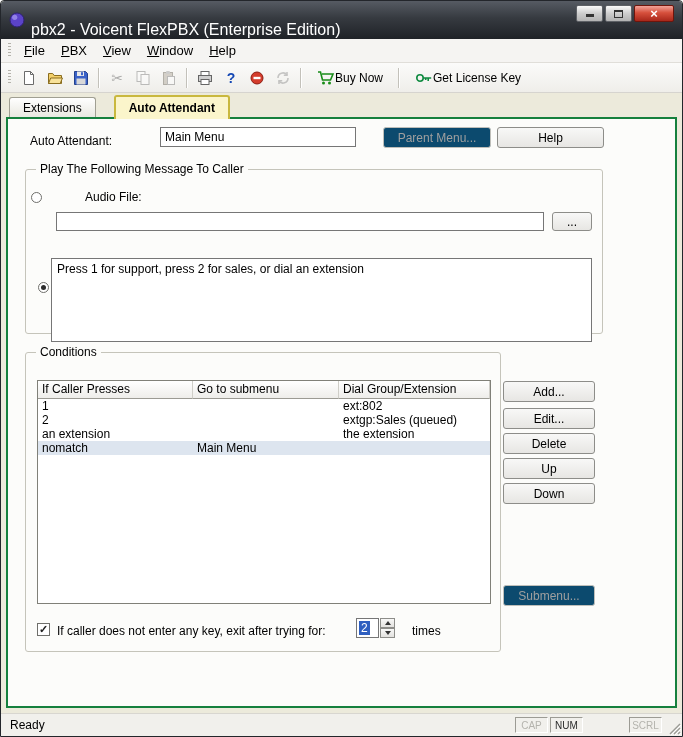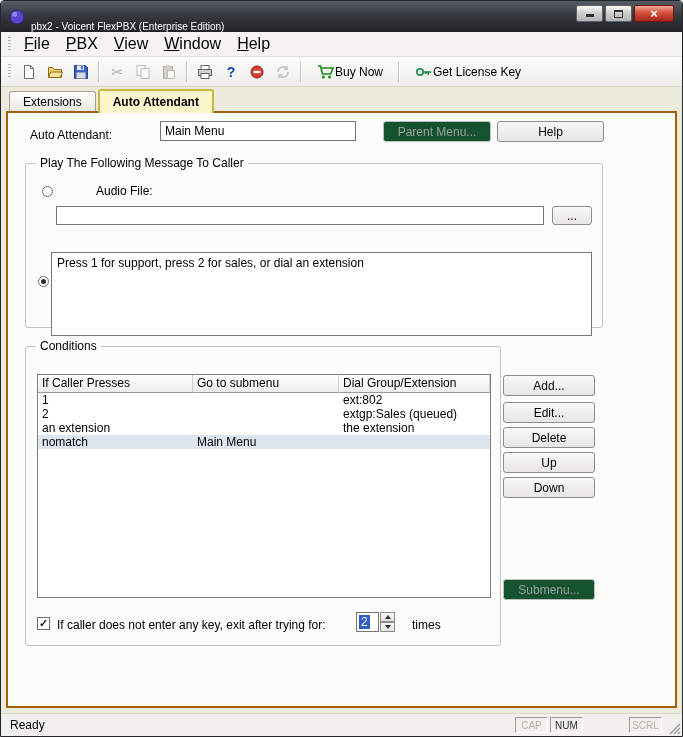--- a/index.html
+++ b/index.html
@@ -6,89 +6,89 @@
   html,body { width: 683px; height: 737px; }
   body { font-family: "Liberation Sans", sans-serif; font-size: 12px; color: #000; background: #fff; }
 
   .window { width: 683px; height: 737px; border: 1px solid #23262b; border-radius: 4px 4px 0 0;
             display: flex; flex-direction: column; background: #eceadb; overflow: hidden; }
 
   
   .titlebar { flex: 0 0 26px; display: flex; align-items: center; gap: 6px; padding: 0 8px;
               background: linear-gradient(#565b63, #363a40 45%, #1f2227); color: #fff;
               border-radius: 3px 3px 0 0; }
-  .title-text { font-size: 10px; white-space: nowrap; margin-top: 20px; }
+  .title-text { font-size: 16px; white-space: nowrap; margin-top: 20px; }
   .caption-buttons { margin-left: auto; display: flex; gap: 2px; align-self: flex-start; margin-top: 4px; }
   .cap-btn { width: 27px; height: 17px; border: 1px solid #5e6166; border-radius: 2px;
              background: linear-gradient(#fafafa, #cdcdcd 50%, #b3b3b3);
              display: flex; align-items: center; justify-content: center; }
   .glyph-min { width: 8px; height: 3px; background: #333; align-self: flex-end; margin-bottom: 4px; }
   .glyph-max { width: 9px; height: 8px; border: 1px solid #333; border-top-width: 2px; }
   .cap-btn.close { width: 40px; border-color: #6e150c;
                    background: linear-gradient(#f2a399, #d6503c 45%, #a8271a); }
   .glyph-close { color: #fff; font-weight: bold; font-size: 13px; line-height: 1; }
 
   
   .menubar { flex: 0 0 24px; background: #f5f4f2; border-bottom: 1px solid #e0ded9;
              display: flex; align-items: center; padding: 0 2px; }
   .grip { width: 3px; height: 15px; margin: 0 5px;
           background: repeating-linear-gradient(to bottom, #b4b2aa 0 1px, transparent 1px 3px); }
-  .menu-item { display: inline-block; padding: 3px 8px; font-size: 16px; }
+  .menu-item { display: inline-block; padding: 3px 8px; font-size: 13px; }
   .menu-item::first-letter { text-decoration: underline; }
 
   
   .toolbar { flex: 0 0 30px; background: linear-gradient(#fbfbfa, #efeeea);
              border-bottom: 1px solid #d6d4cf; display: flex; align-items: center; padding: 0 2px; }
   .tool { width: 26px; height: 24px; display: flex; align-items: center; justify-content: center;
           border: 1px solid transparent; border-radius: 2px; }
   .tool.disabled { opacity: .45; filter: grayscale(.8); }
   .tool-sep { width: 2px; height: 20px; margin: 0 4px;
               border-left: 1px solid #c3c1ba; border-right: 1px solid #fff; }
   .tool-text { display: flex; align-items: center; height: 24px; padding: 0 11px;
                font-size: 12px; border-radius: 2px; }
   .cut-glyph { font-size: 14px; color: #555; line-height: 1; }
   .help-glyph { font-size: 14px; font-weight: bold; color: #1346b4; line-height: 1; }
   .icon-wrap { display: flex; align-items: center; justify-content: center; }
 
   
   .app-body { flex: 1; display: flex; flex-direction: column; padding: 0 5px; background: #eceadb; }
-  .tabstrip { flex: 0 0 24px; display: flex; align-items: flex-end; gap: 2px; padding-left: 3px; }
+  .tabstrip { flex: 0 0 24px; display: flex; align-items: flex-end; gap: 18px; padding-left: 3px; }
   .tab { height: 20px; padding: 0 13px; display: flex; align-items: center; font-size: 12px;
          background: linear-gradient(#ffffff, #e9e8e0); border: 1px solid #a09f92; border-bottom: none;
          border-radius: 3px 3px 0 0; }
   .tab.active { height: 24px; background: #fbf5cb; border: 2px solid #c9b83e; border-bottom: none;
                 font-weight: bold; margin-bottom: -2px; z-index: 2; position: relative; }
-  .content-frame { flex: 1; border: 2px solid #a16207; background: #fcfcfa; position: relative;
+  .content-frame { flex: 1; border: 2px solid #15803d; background: #fcfcfa; position: relative;
                    margin-bottom: 5px; }
 
   
   .lbl { position: absolute; font-size: 12px; white-space: nowrap; }
   .aa-label { left: 22px; top: 15px; }
   .aa-input { position: absolute; left: 152px; top: 8px; width: 196px; height: 20px;
               border: 1px solid #767676; padding: 0 4px; font: 12px "Liberation Sans", sans-serif;
               background: #fff; }
   .btn { position: absolute; display: flex; align-items: center; justify-content: center;
          font-size: 12px; color: #000; background: linear-gradient(#f8f8f7, #e7e6e3);
          border: 1px solid #8d8d89; border-radius: 3px; }
-  .btn.disabled { color: #9f9f9f; border-color: #bfbfba; background: #14532d; justify-content: center; }
+  .btn.disabled { color: #9f9f9f; border-color: #bfbfba; background: #0c4a6e; justify-content: center; }
   .btn-parent { left: 375px; top: 8px; width: 108px; height: 21px; }
   .btn-help   { left: 489px; top: 8px; width: 107px; height: 21px; }
 
   .groupbox { position: absolute; border: 1px solid #c5c4ba; border-radius: 3px; }
   .group-title { position: absolute; top: -8px; left: 10px; background: #fcfcfa; padding: 0 4px;
                  font-size: 12px; white-space: nowrap; }
   .group-message    { left: 17px; top: 50px;  width: 578px; height: 165px; }
   .group-conditions { left: 17px; top: 233px; width: 476px; height: 300px; }
 
   .radio-row { position: absolute; display: flex; align-items: center; gap: 6px; }
   .radio { width: 11px; height: 11px; border: 1px solid #6f6f6b; border-radius: 50%;
            background: #fff; position: relative; flex: 0 0 11px; }
   .radio.selected::after { content: ""; position: absolute; left: 2px; top: 2px; width: 5px;
                            height: 5px; border-radius: 50%; background: #2c2c2c; }
-  .radio-audio { left: 16px; top: 20px; gap: 43px; }
+  .radio-audio { left: 5px; top: 20px; gap: 43px; }
   .radio-tts   { left: 12px; top: 69px; margin-top: 41px; }
   .file-input { position: absolute; left: 30px; top: 42px; width: 488px; height: 19px;
                 border: 1px solid #767676; background: #fff; padding: 0 4px;
                 font: 12px "Liberation Sans", sans-serif; }
   .btn-browse { left: 526px; top: 42px; width: 40px; height: 19px; }
   .tts-area { position: absolute; left: 25px; top: 88px; width: 541px; height: 84px;
               border: 1px solid #767676; background: #fff; padding: 3px 5px; resize: none;
               font: 12px "Liberation Sans", sans-serif; overflow: hidden; }
 
   .cond-table { position: absolute; left: 11px; top: 27px; width: 454px; height: 224px;

